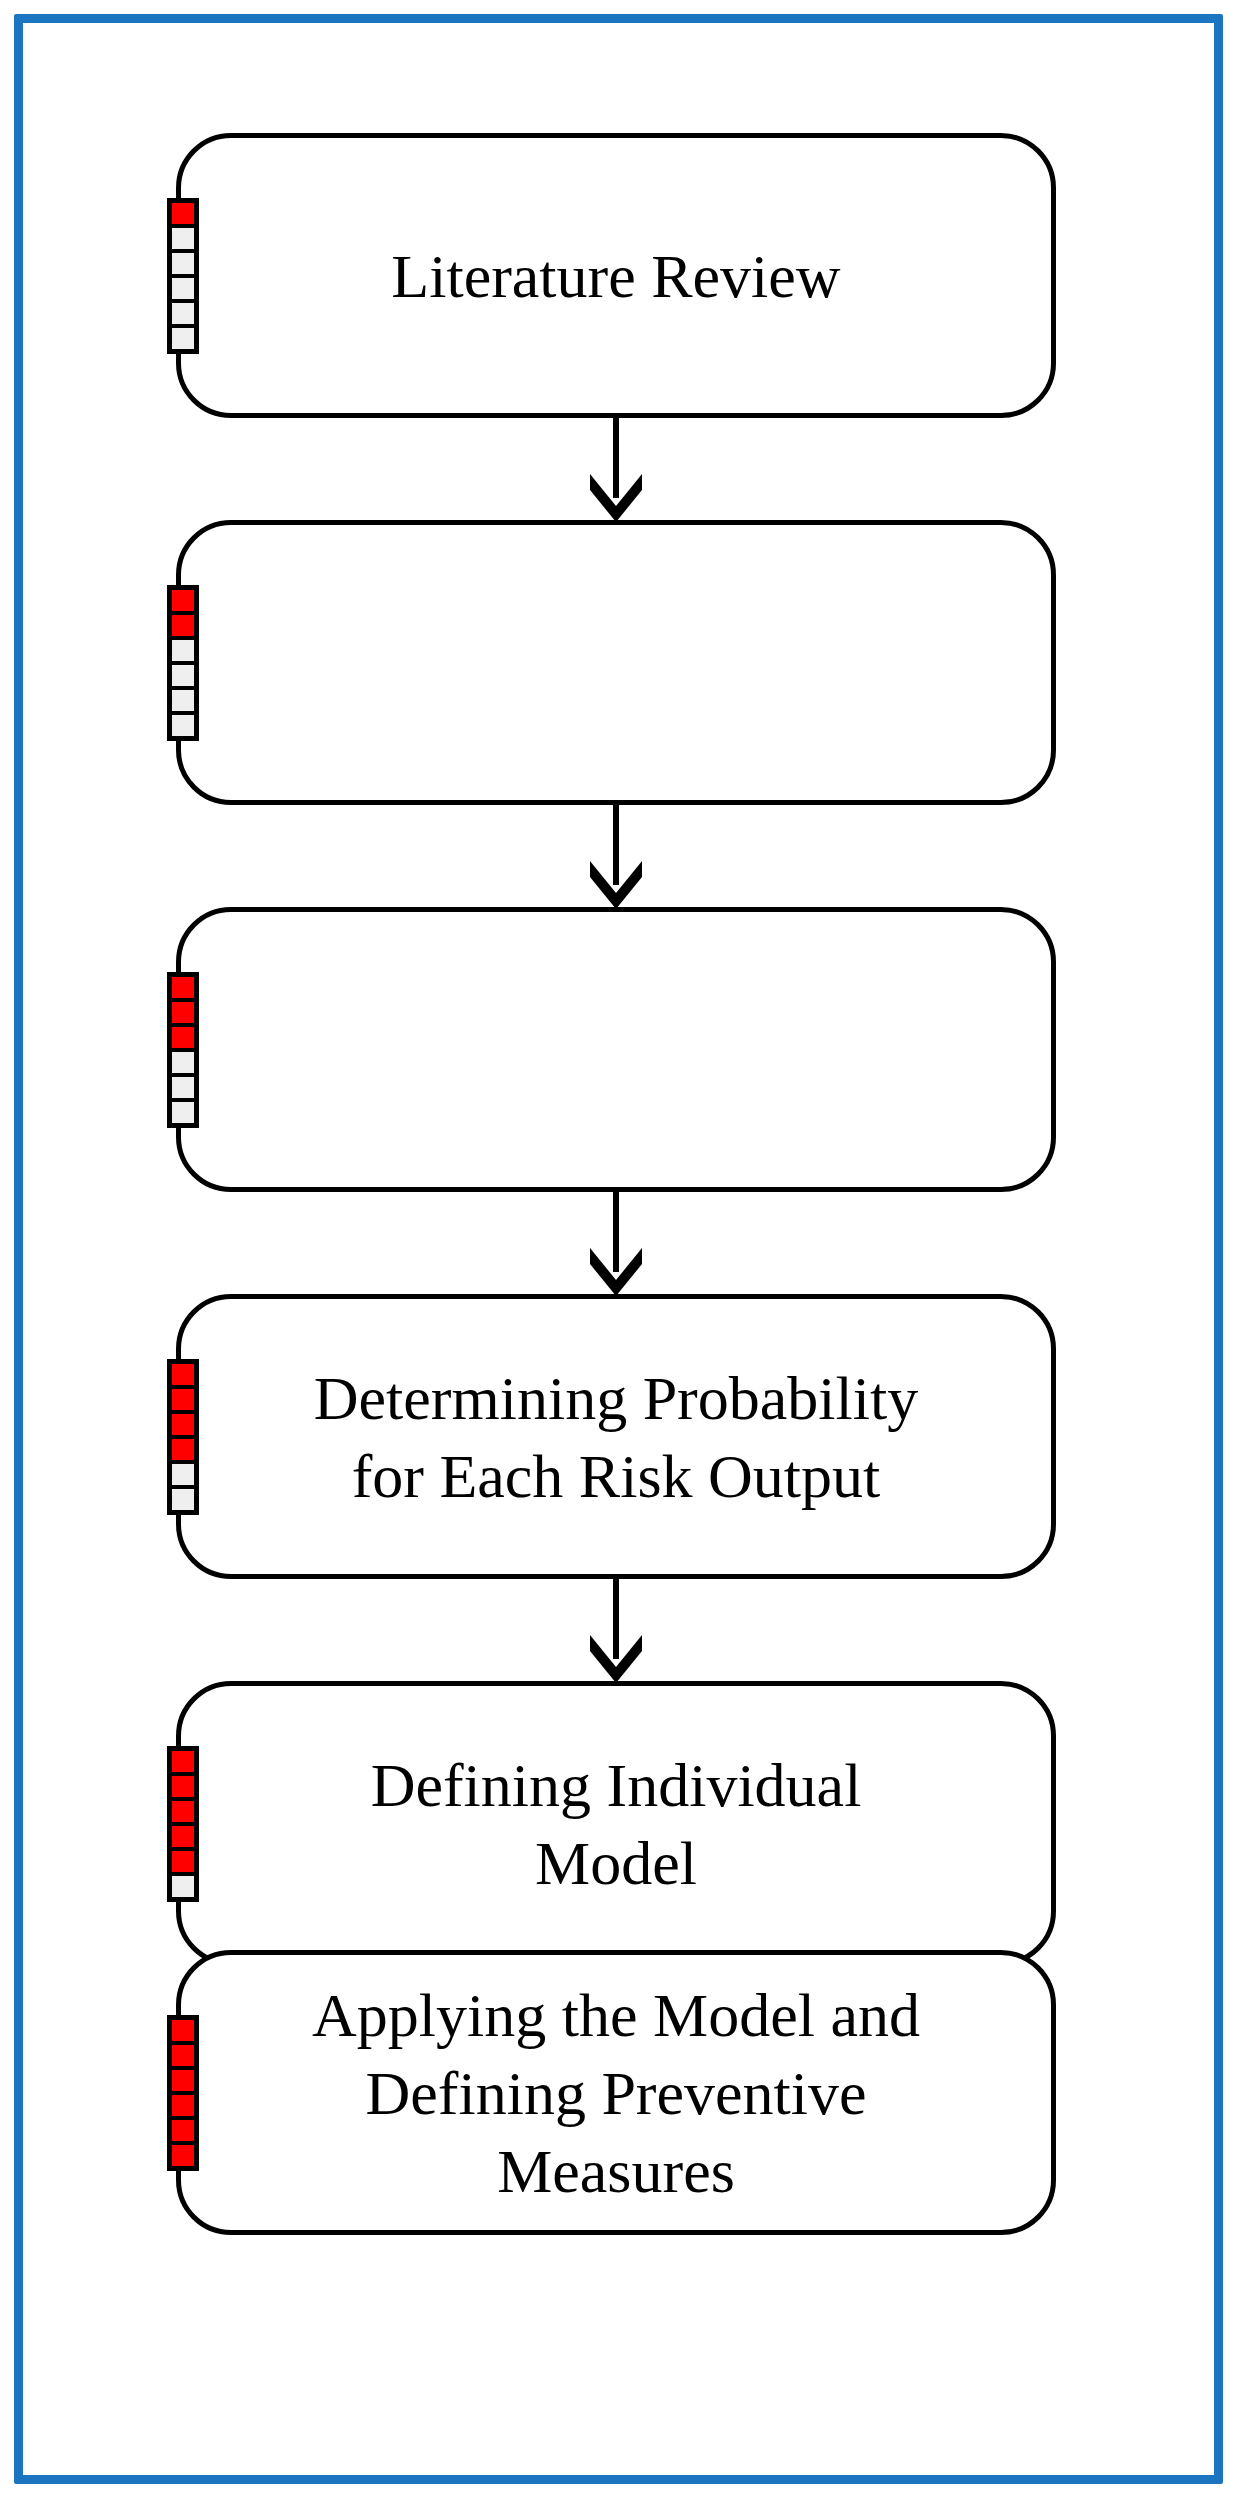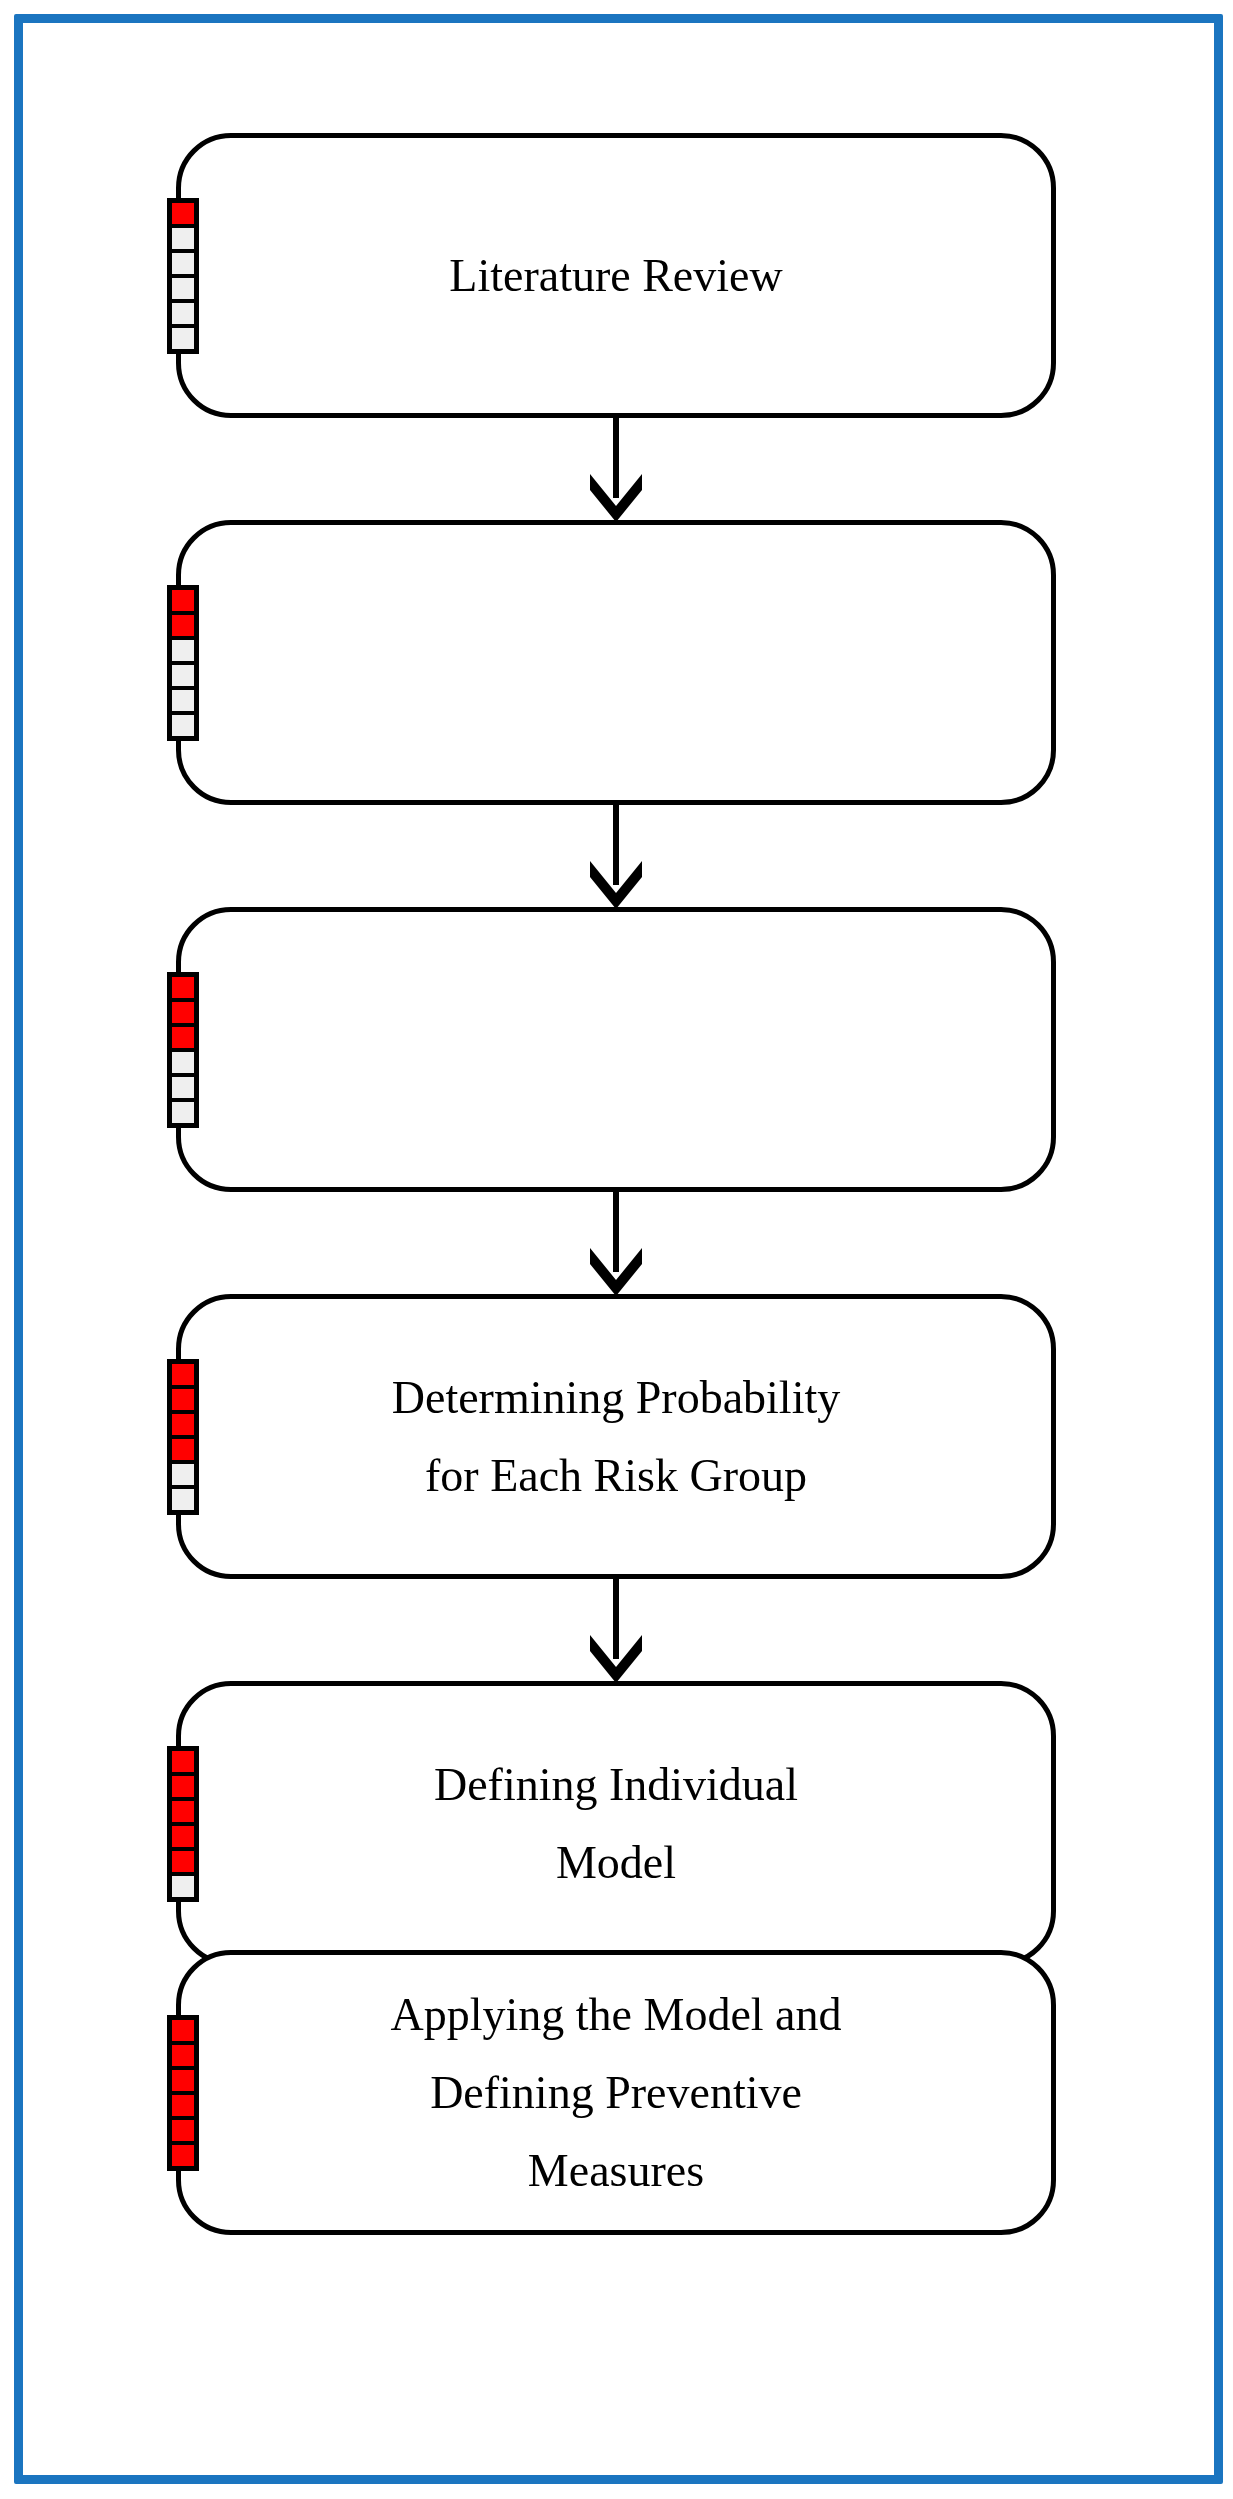--- a/index.html
+++ b/index.html
@@ -16,21 +16,21 @@
     background:transparent;
   }
   .step{
     position:absolute;left:176px;width:880px;height:285px;
     box-sizing:border-box;border:5px solid var(--box-border);
     border-radius:55px;background:var(--box-fill);
     display:flex;align-items:center;justify-content:center;
   }
   .s1{top:133px}.s2{top:520px}.s3{top:907px}.s4{top:1294px}.s5{top:1681px}.s6{top:1950px}
   .label{
-    font-size:46px;line-height:78px;color:var(--text);
+    font-size:62px;line-height:78px;color:var(--text);
     text-align:center;white-space:pre-line;padding:0 20px;font-family:Liberation Serif, serif;
   }
   .progress{
     position:absolute;left:-14px;top:50%;transform:translateY(-50%);
     display:flex;flex-direction:column;gap:4px;
     border:5px solid var(--box-border);background:var(--box-border);
   }
   .cell{width:22px;height:21px;background:var(--empty);}
   .cell.filled{background:var(--red);}
   .arrow{position:absolute;left:586px;width:60px;height:108px;color:var(--arrow);}
@@ -95,21 +95,21 @@
   <section class="step s4">
     <div class="progress">
         <span class="cell filled"></span>
         <span class="cell filled"></span>
         <span class="cell filled"></span>
         <span class="cell filled"></span>
         <span class="cell"></span>
         <span class="cell"></span>
       </div>
     <div class="label">Determining Probability
-for Each Risk Group</div>
+for Each Risk Output</div>
   </section>
 
   <svg class="arrow a4" viewBox="0 0 60 108" aria-hidden="true">
     <line x1="30" y1="0" x2="30" y2="82" stroke="currentColor" stroke-width="6"></line>
     <path d="M4 58 L30 90 L56 58 L56 74 L30 106 L4 74 Z" fill="currentColor"></path>
   </svg>
 
   <section class="step s5">
     <div class="progress">
         <span class="cell filled"></span>

